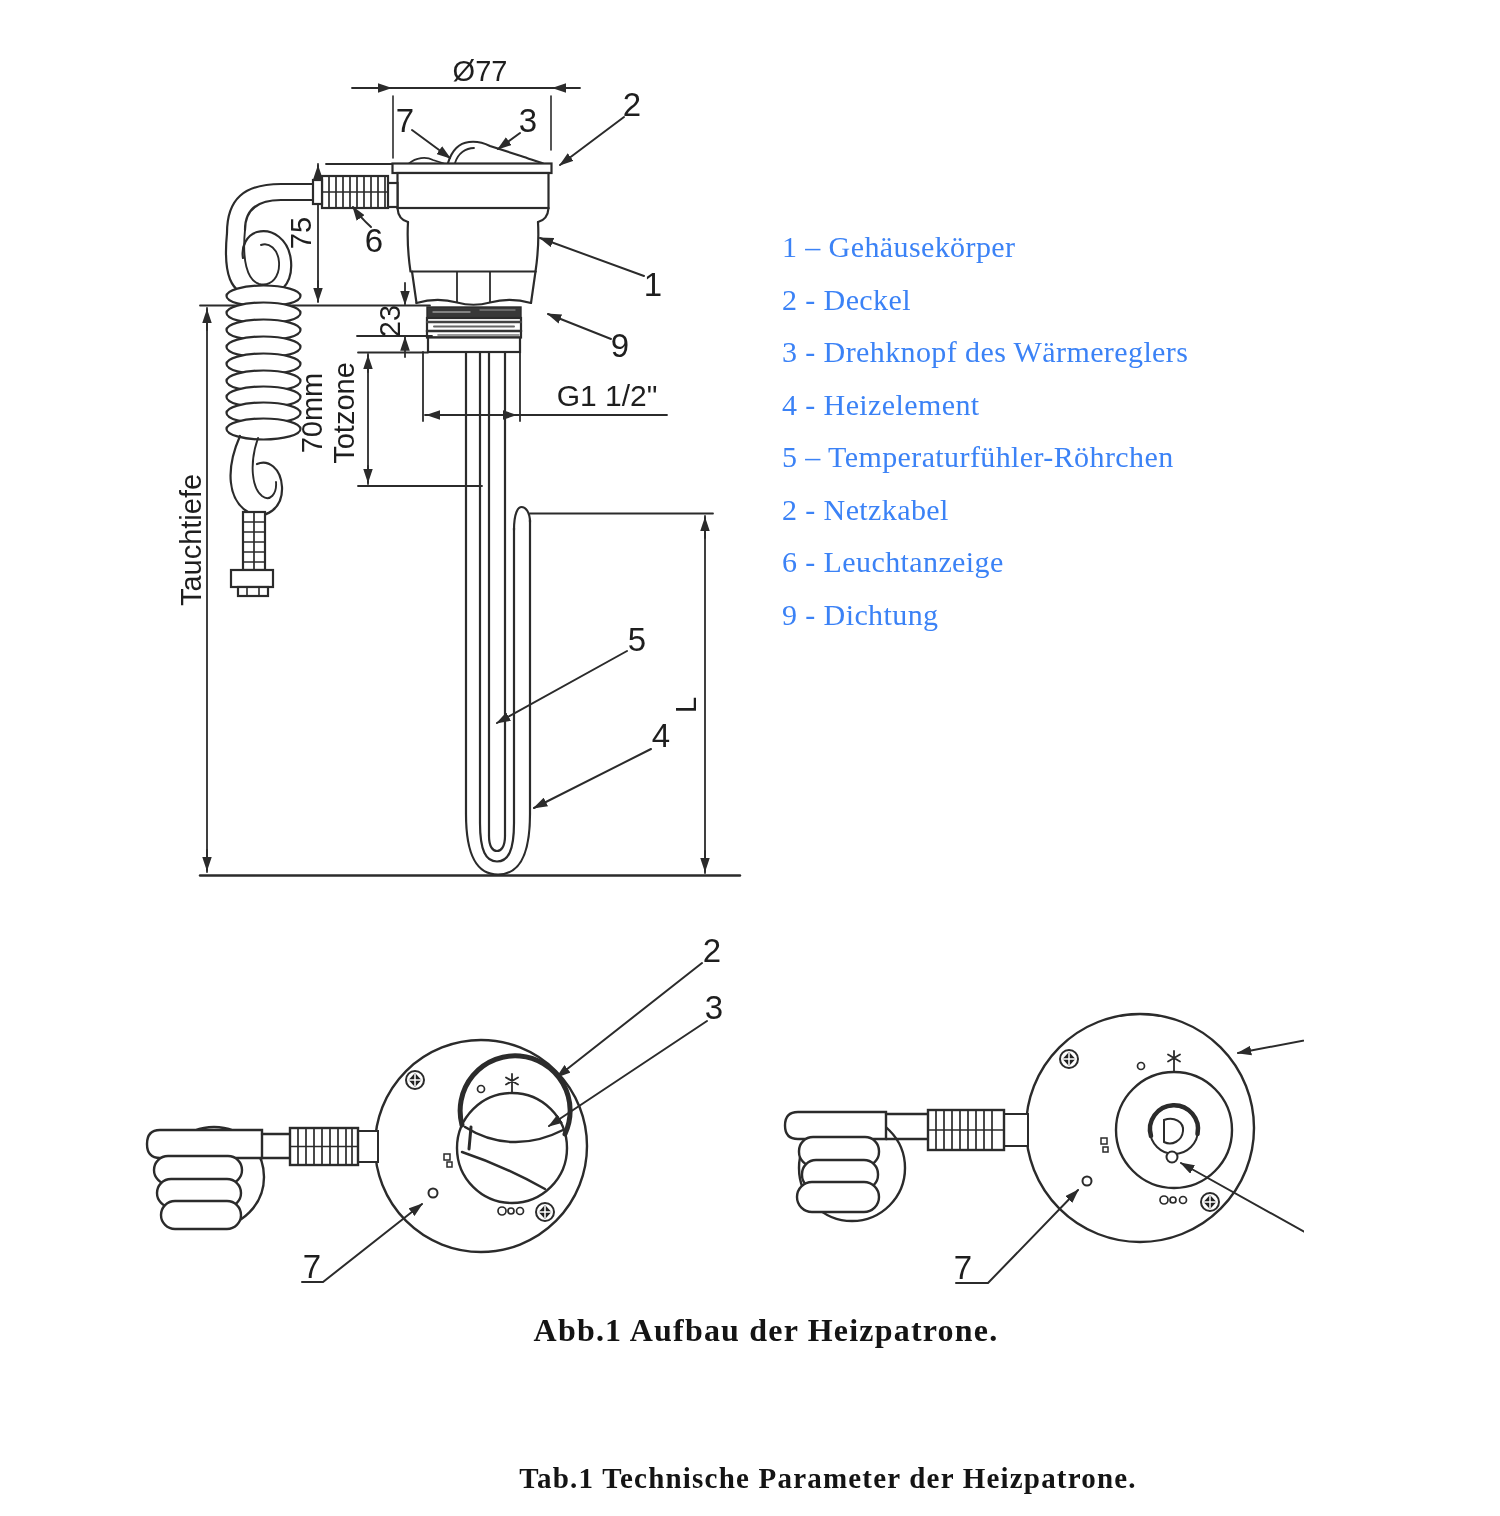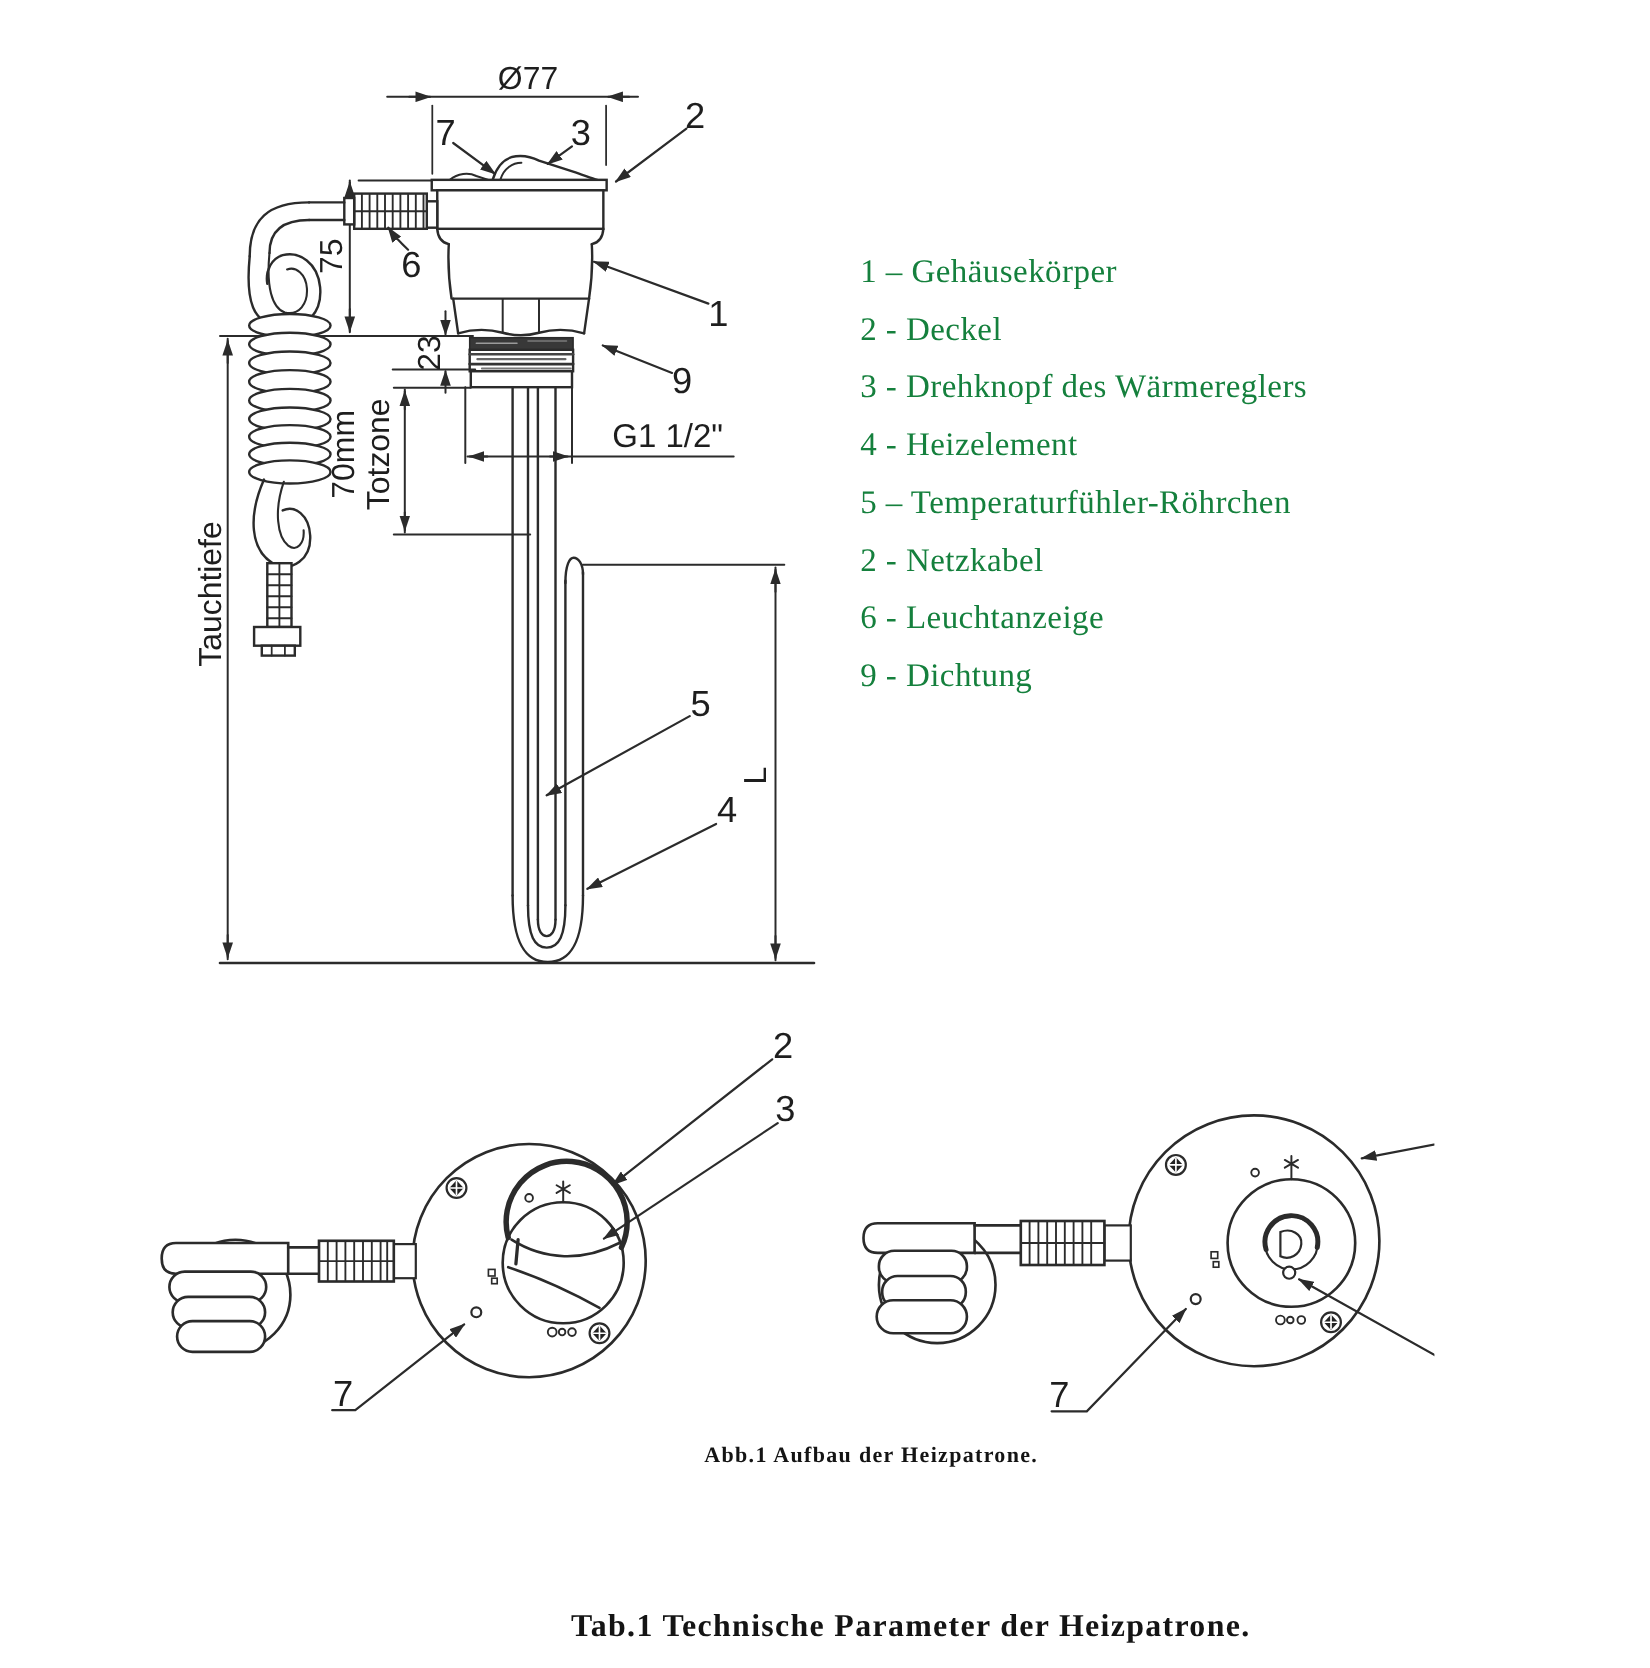--- a/index.html
+++ b/index.html
@@ -8,29 +8,29 @@
   .page svg { position:absolute; left:0; top:0; }
 
   
   text { font-family:"Liberation Sans", sans-serif; fill:#1e1e1e; }
   .dnum { font-size:33px; }
   .ddim { font-size:29px; }
   .dthread { font-size:30px; }
 
   
   .legend { position:absolute; left:782px; top:221px;
-            font-family:"Liberation Serif", serif; font-size:30px; color:#15803d;
+            font-family:"Liberation Serif", serif; font-size:30px; color:#3b82f6;
             letter-spacing:0.4px; }
   .legend .li { height:52.5px; display:flex; align-items:center; white-space:nowrap; }
 
   
   .caption { position:absolute; transform:translateX(-50%); white-space:nowrap;
              font-family:"Liberation Serif", serif; font-weight:700; color:#141414;
              letter-spacing:1.2px; }
-  .cap-fig { left:766px; top:1312px; font-size:20px;margin-left:26px; }
+  .cap-fig { left:766px; top:1312px; font-size:32px; }
   .cap-tab { left:828px; top:1462px; font-size:29px; }
 </style>
 </head>
 <body>
 
 <div class="page">
 
 <svg width="1500" height="1516" viewBox="0 0 1500 1516">
   <defs>
     <marker id="ah" viewBox="0 0 12 8" refX="11" refY="4" markerWidth="14.5" markerHeight="10" orient="auto" markerUnits="userSpaceOnUse">

